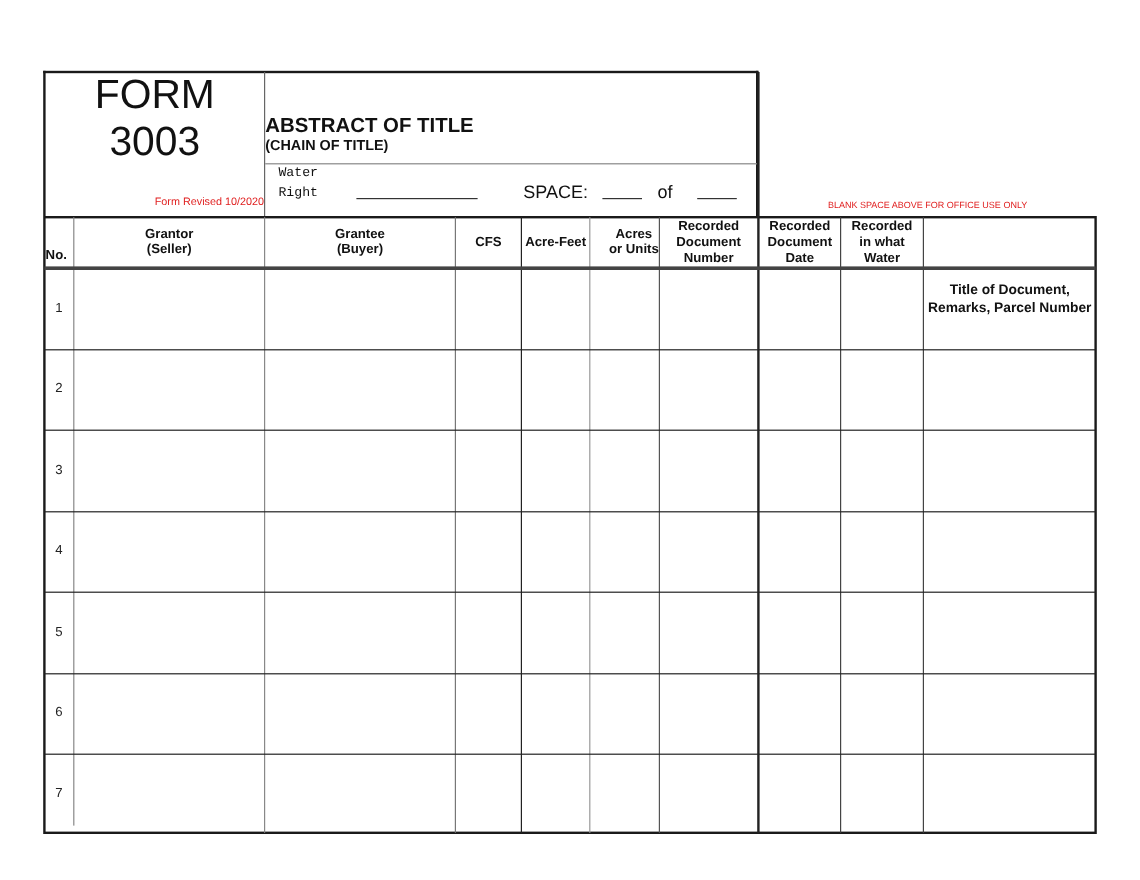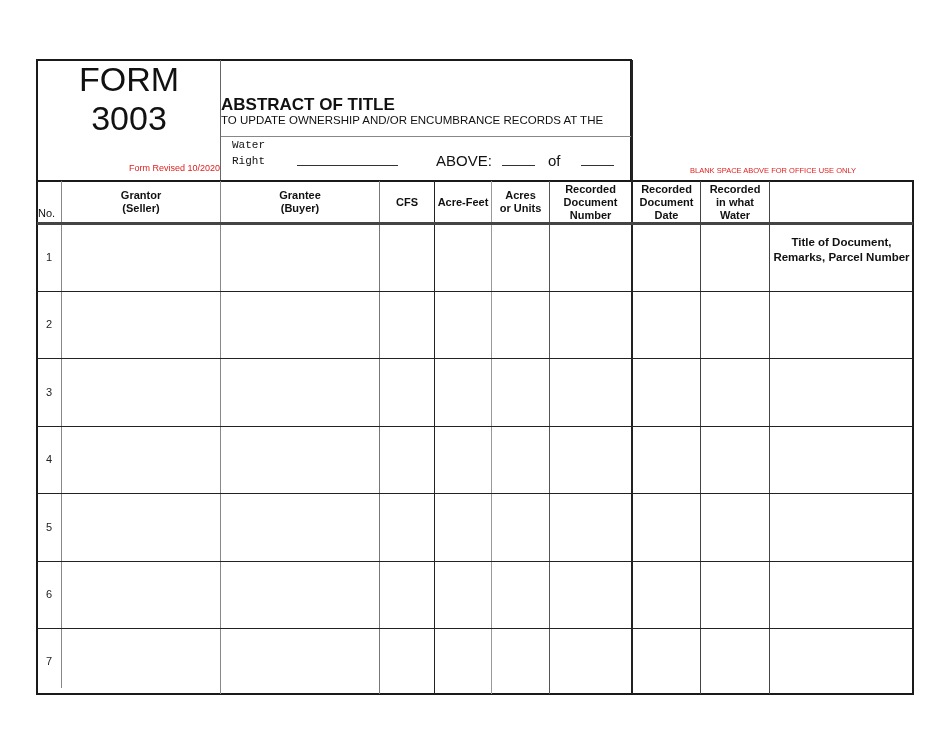--- a/index.html
+++ b/index.html
@@ -14,48 +14,48 @@
   .title .t1 { font-weight:bold; font-size:17px; line-height:19px; }
   .title .t2 { font-weight:bold; font-size:12px; line-height:14px; }
   .title .t3 { font-size:11.5px; line-height:13px; }
   .wr { left:232px; top:137px; font-size:11px; line-height:16px;font-family:Liberation Mono, monospace; }
   .blank-line { position:absolute; border-bottom:1px solid #333; height:0; }
   .page-lbl { left:436px; top:152px; font-size:15px; }
   .of-lbl { left:548px; top:152px; font-size:15px; }
   .office-note { left:690px; top:166px; font-size:7.5px; color:#e02020; }
   .table-box { left:36px; top:180px; width:878px; height:515px; border:2px solid #1a1a1a; box-sizing:border-box; }
   .th { position:absolute; top:181px; height:42px; display:flex; align-items:center; justify-content:center; text-align:center; font-weight:bold; font-size:11px; line-height:13px; }
-  .th-no { position:absolute; left:38px; top:207px; font-weight:normal; font-size:11px; }
+  .th-no { position:absolute; left:38px; top:207px; font-weight:bold; font-size:11px; }
   .head-thick { left:37px; top:222px; width:876px; height:3px; background:#444; }
   .rownum { position:absolute; left:38px; width:22px; text-align:center; font-size:11px; color:#222; }
 </style>
 </head>
 <body>
 
 <div class="abs box-top"></div>
 <div class="vline" style="left:220px; top:60px; height:120px; background:#666;"></div>
 <div class="hline" style="left:221px; top:136px; width:410px; background:#888;"></div>
 
 <div class="abs form-no">
   <div>FORM</div>
   <div>3003</div>
 </div>
 <div class="abs form-rev">Form Revised 10/2020</div>
 
 <div class="abs title">
   <div class="t1">ABSTRACT OF TITLE</div>
-  <div class="t3">TO UPDATE OWNERSHIP AND/OR ENCUMBRANCE RECORDS AT THE</div>
+  <div class="t2">(CHAIN OF TITLE)</div>
 </div>
 
 <div class="abs wr">
   <div>Water</div>
   <div>Right</div>
 </div>
 <div class="blank-line" style="left:297px; top:165px; width:101px;"></div>
-<div class="abs page-lbl">ABOVE:</div>
+<div class="abs page-lbl">SPACE:</div>
 <div class="blank-line" style="left:502px; top:165px; width:33px;"></div>
 <div class="abs of-lbl">of</div>
 <div class="blank-line" style="left:581px; top:165px; width:33px;"></div>
 
 <div class="abs office-note">BLANK SPACE ABOVE FOR OFFICE USE ONLY</div>
 
 <div class="abs table-box"></div>
 
 <div class="vline" style="left:61px; top:181px; height:507px; background:#888;"></div>
 <div class="vline" style="left:220px; top:181px; height:513px; background:#888;"></div>
@@ -79,21 +79,21 @@
       <div>Grantee</div>
       <div>(Buyer)</div>
     </div>
 </div>
 <div class="th" style="left:380px; width:54px;">
   <div>CFS</div>
 </div>
 <div class="th" style="left:435px; width:56px;">
   <div>Acre-Feet</div>
 </div>
-<div class="th" style="left:492px; width:57px;">
+<div class="th" style="left:492px; width:57px;justify-content:flex-end;">
   <div>
       <div>Acres</div>
       <div>or Units</div>
     </div>
 </div>
 <div class="th" style="left:550px; width:81px;">
   <div>
       <div>Recorded</div>
       <div>Document</div>
       <div>Number</div>

